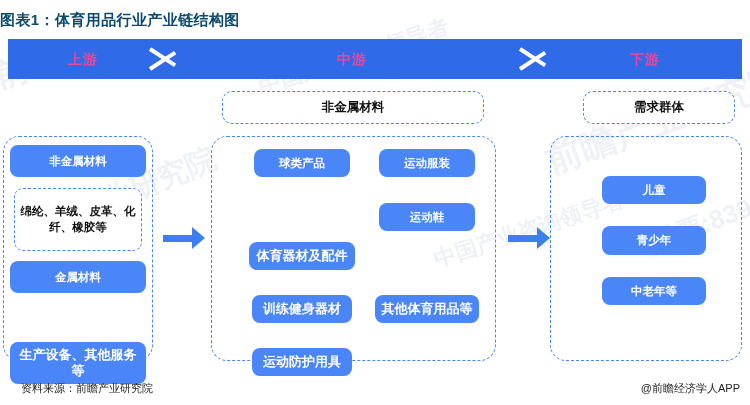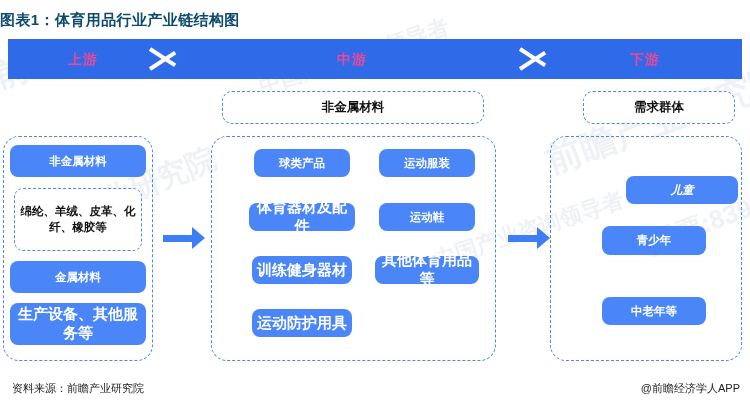--- a/index.html
+++ b/index.html
@@ -85,21 +85,21 @@
 
   
   .pill{
     position:absolute;
     background:#4a86f7;border-radius:8px;
     color:#ffffff;font-size:11.5px;font-weight:bold;
     display:flex;align-items:center;justify-content:center;
     text-align:center;line-height:1.25;
     box-sizing:border-box;padding:2px 4px;
   }
-  .pill-sm{font-size:15px;}
+  .pill-sm{font-size:13px;margin-top:39px;}
 
   
   .subdash{
     position:absolute;
     border:1.4px dashed #4a86f7;border-radius:9px;
     background:#ffffff;color:#111111;
     font-size:11.5px;font-weight:bold;line-height:1.32;
     display:flex;align-items:center;justify-content:center;
     text-align:center;box-sizing:border-box;
   }
@@ -119,21 +119,21 @@
   .arrow-1 .shaft{width:30px;}
   .arrow-1 .head{left:29px;}
   .arrow-2{left:508px;top:227px;width:42px;}
   .arrow-2 .shaft{width:30px;}
   .arrow-2 .head{left:29px;}
 
   
   .foot{
     position:absolute;bottom:9px;font-size:11px;color:#222222;
   }
-  .foot-left{left:12px;margin-top:41px;}
+  .foot-left{left:21px;margin-top:41px;}
   .foot-right{right:10px;}
 </style>
 </head>
 <body>
 
 <div id="root">
 
   <div class="wm wm1">前瞻</div>
   <div class="wm wm2">产业研究院</div>
   <div class="wm wm3">中国产业咨询领导者</div>
@@ -164,23 +164,23 @@
   <div class="pill" style="left:254px;top:149px;width:96px;height:28px;">球类产品</div>
 
   <div class="pill pill-sm" style="left:10px;top:303px;width:136px;height:42px;">生产设备、其他服务等</div>
   <div class="pill" style="left:379px;top:149px;width:96px;height:28px;">运动服装</div>
   <div class="pill pill-sm" style="left:249px;top:203px;width:106px;height:28px;">体育器材及配件</div>
   <div class="pill" style="left:379px;top:203px;width:96px;height:28px;">运动鞋</div>
   <div class="pill pill-sm" style="left:252px;top:256px;width:100px;height:28px;">训练健身器材</div>
   <div class="pill pill-sm" style="left:375px;top:256px;width:104px;height:28px;">其他体育用品等</div>
   <div class="pill pill-sm" style="left:252px;top:309px;width:100px;height:28px;">运动防护用具</div>
 
-  <div class="pill" style="left:626px;top:176px;width:112px;height:28px;font-style:italic;">儿童</div>
+  <div class="pill" style="left:602px;top:176px;width:104px;height:28px;">儿童</div>
   <div class="pill" style="left:602px;top:226px;width:104px;height:29px;">青少年</div>
-  <div class="pill" style="left:602px;top:277px;width:104px;height:28px;margin-top:20px;">中老年等</div>
+  <div class="pill" style="left:602px;top:277px;width:104px;height:28px;">中老年等</div>
 
   <div class="arrow arrow-1">
     <div class="shaft"></div>
     <div class="head"></div>
   </div>
   <div class="arrow arrow-2">
     <div class="shaft"></div>
     <div class="head"></div>
   </div>
 

